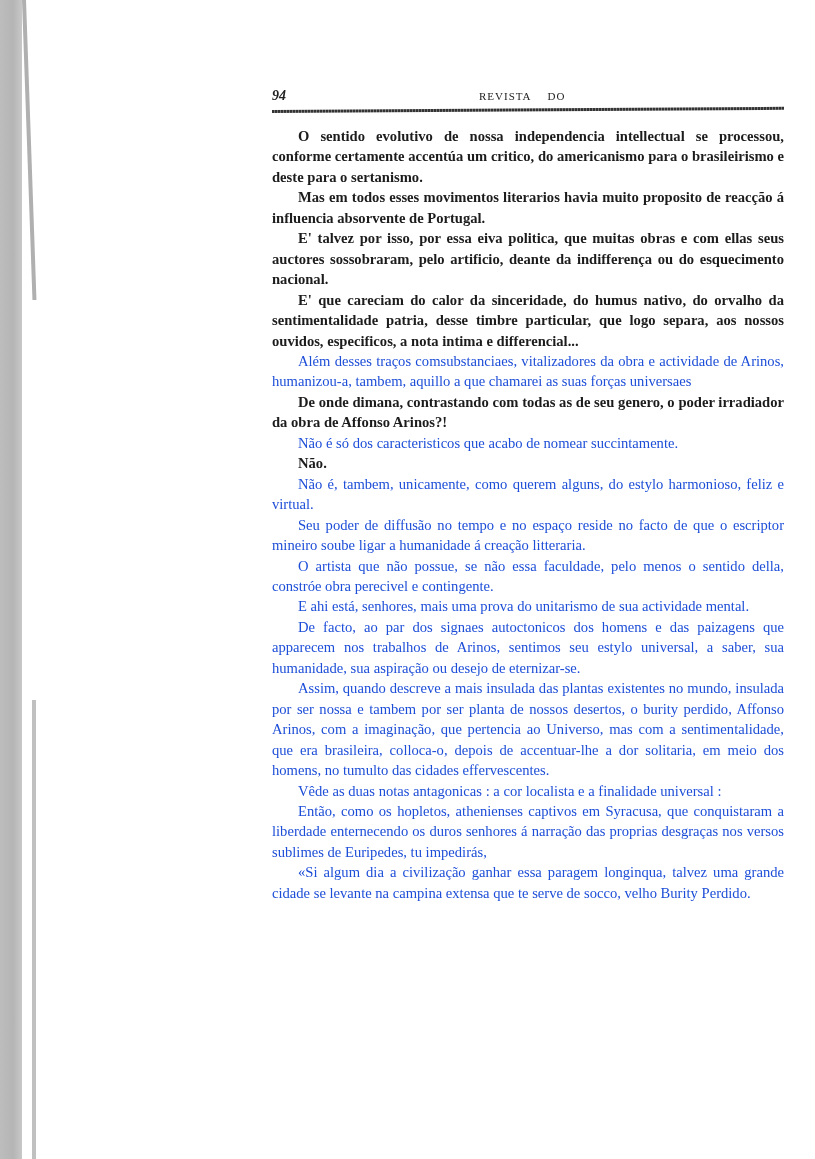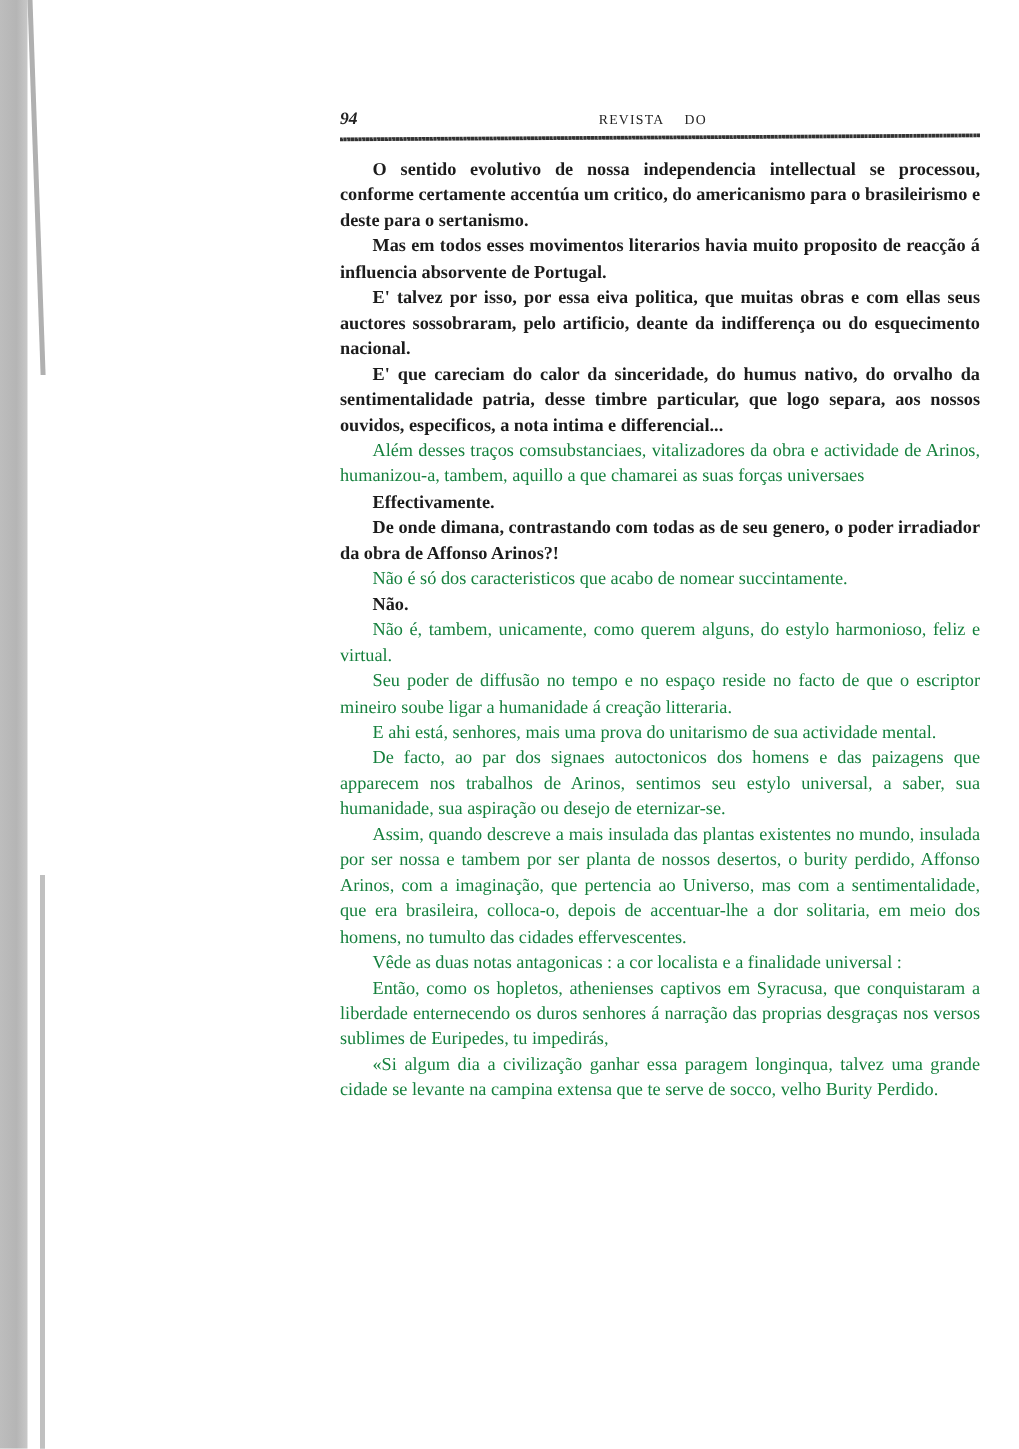--- a/index.html
+++ b/index.html
@@ -33,21 +33,21 @@
     position: absolute; left: 0; top: 22px; width: 512px; height: 3px;
     background: repeating-linear-gradient(90deg, #333 0 2px, #777 2px 3px);
     transform: rotate(-0.35deg); transform-origin: left center;
   }
   .body-text {
     position: absolute; left: 272px; top: 126px; width: 512px;
     font-size: 14.6px; line-height: 20.45px; text-align: justify; color: #1c1c1c;
     font-weight: bold;
   }
   .body-text p { margin: 0; text-indent: 26px; }
-  .body-text p.light { font-weight: normal; color: #15803d; }
+  .body-text p.light { font-weight: normal; color: #1d4ed8; }
 </style>
 </head>
 <body>
 
 <div class="binding"></div>
 <div class="binding-line"></div>
 <div class="binding-line2"></div>
 
 <div class="header">
   <span class="page-number">94</span>
@@ -56,25 +56,25 @@
   </span>
   <div class="rule"></div>
 </div>
 
 <div class="body-text">
   <p>O sentido evolutivo de nossa independencia intellectual se processou, conforme certamente accentúa um critico, do americanismo para o brasileirismo e deste para o sertanismo.</p>
   <p>Mas em todos esses movimentos literarios havia muito proposito de reacção á influencia absorvente de Portugal.</p>
   <p>E' talvez por isso, por essa eiva politica, que muitas obras e com ellas seus auctores sossobraram, pelo artificio, deante da indifferença ou do esquecimento nacional.</p>
   <p>E' que careciam do calor da sinceridade, do humus nativo, do orvalho da sentimentalidade patria, desse timbre particular, que logo separa, aos nossos ouvidos, especificos, a nota intima e differencial...</p>
   <p class="light">Além desses traços comsubstanciaes, vitalizadores da obra e actividade de Arinos, humanizou-a, tambem, aquillo a que chamarei as suas forças universaes</p>
-  <p>Effectivamente.</p>
   <p>De onde dimana, contrastando com todas as de seu genero, o poder irradiador da obra de Affonso Arinos?!</p>
   <p class="light">Não é só dos caracteristicos que acabo de nomear succintamente.</p>
   <p>Não.</p>
   <p class="light">Não é, tambem, unicamente, como querem alguns, do estylo harmonioso, feliz e virtual.</p>
   <p class="light">Seu poder de diffusão no tempo e no espaço reside no facto de que o escriptor mineiro soube ligar a humanidade á creação litteraria.</p>
+  <p class="light">O artista que não possue, se não essa faculdade, pelo menos o sentido della, constróe obra perecivel e contingente.</p>
   <p class="light">E ahi está, senhores, mais uma prova do unitarismo de sua actividade mental.</p>
   <p class="light">De facto, ao par dos signaes autoctonicos dos homens e das paizagens que apparecem nos trabalhos de Arinos, sentimos seu estylo universal, a saber, sua humanidade, sua aspiração ou desejo de eternizar-se.</p>
   <p class="light">Assim, quando descreve a mais insulada das plantas existentes no mundo, insulada por ser nossa e tambem por ser planta de nossos desertos, o burity perdido, Affonso Arinos, com a imaginação, que pertencia ao Universo, mas com a sentimentalidade, que era brasileira, colloca-o, depois de accentuar-lhe a dor solitaria, em meio dos homens, no tumulto das cidades effervescentes.</p>
   <p class="light">Vêde as duas notas antagonicas : a cor localista e a finalidade universal :</p>
   <p class="light">Então, como os hopletos, athenienses captivos em Syracusa, que conquistaram a liberdade enternecendo os duros senhores á narração das proprias desgraças nos versos sublimes de Euripedes, tu impedirás,</p>
   <p class="light">«Si algum dia a civilização ganhar essa paragem longinqua, talvez uma grande cidade se levante na campina extensa que te serve de socco, velho Burity Perdido.</p>
 </div>
 
 </body></html>

